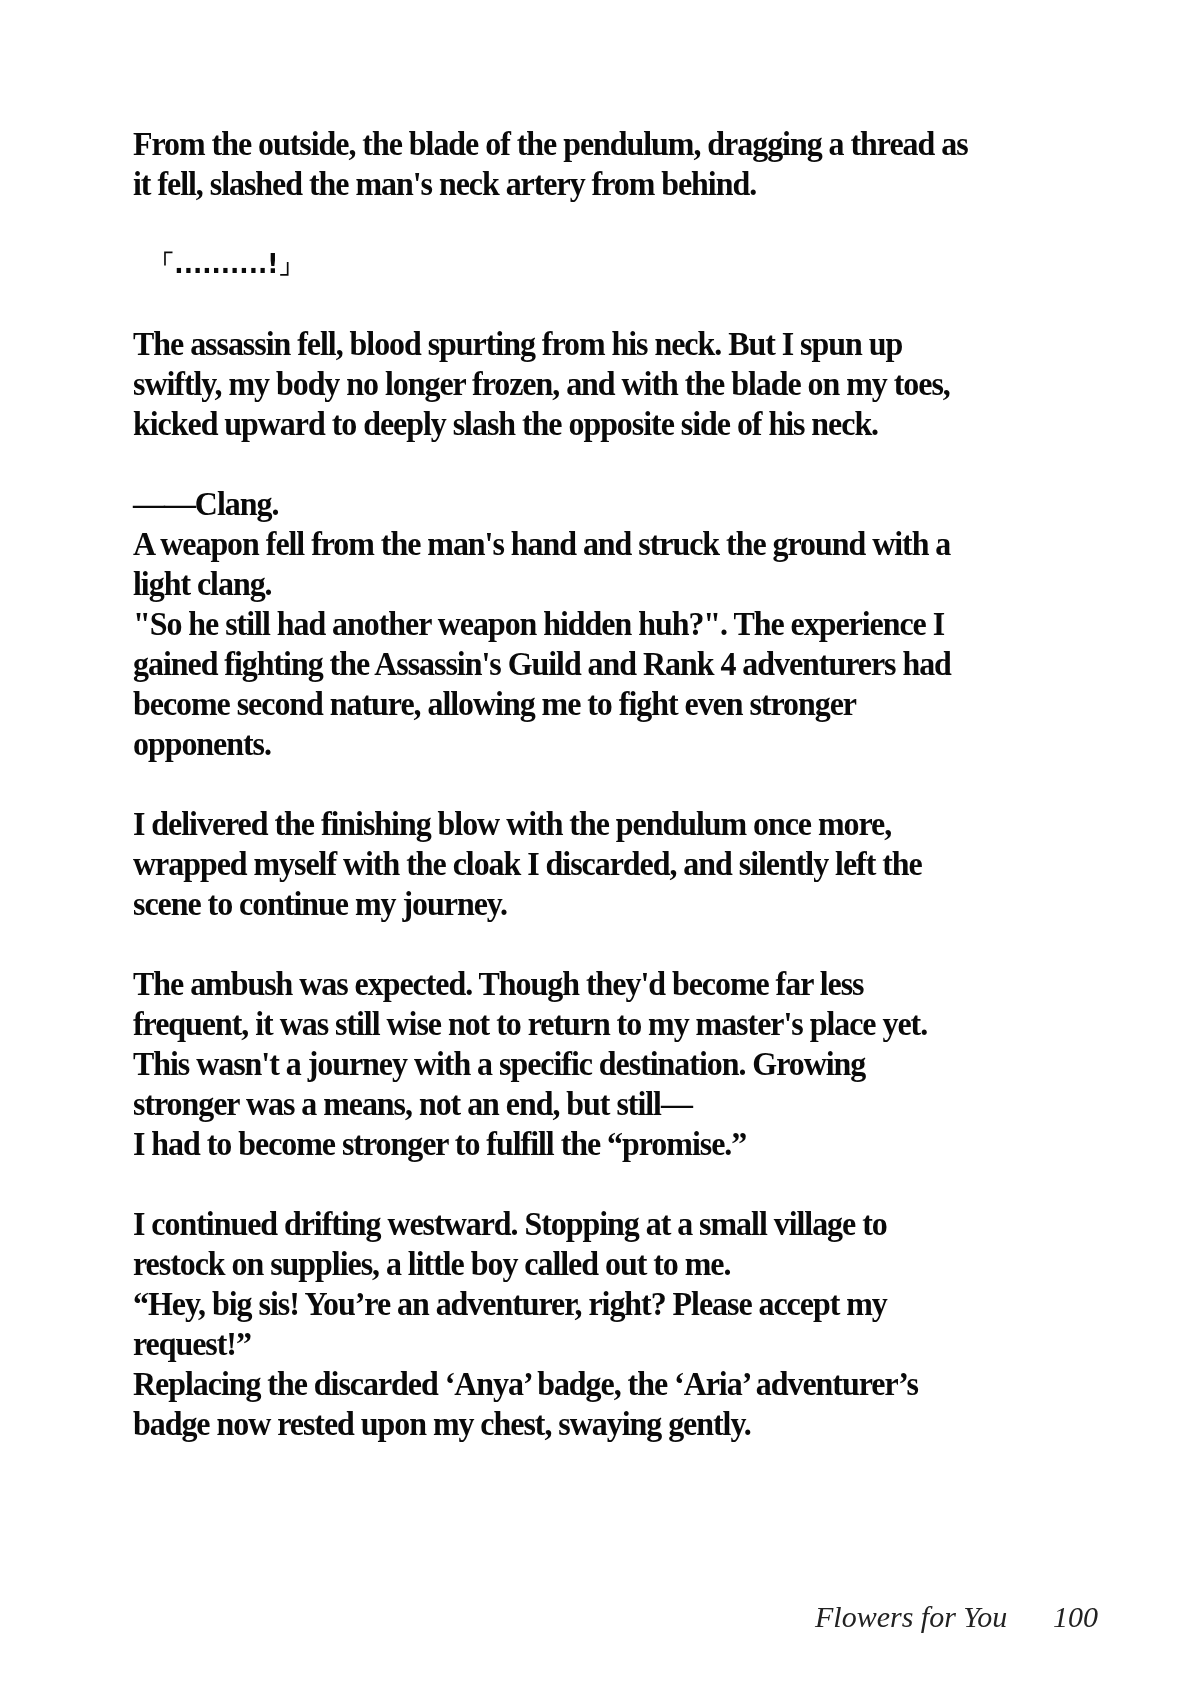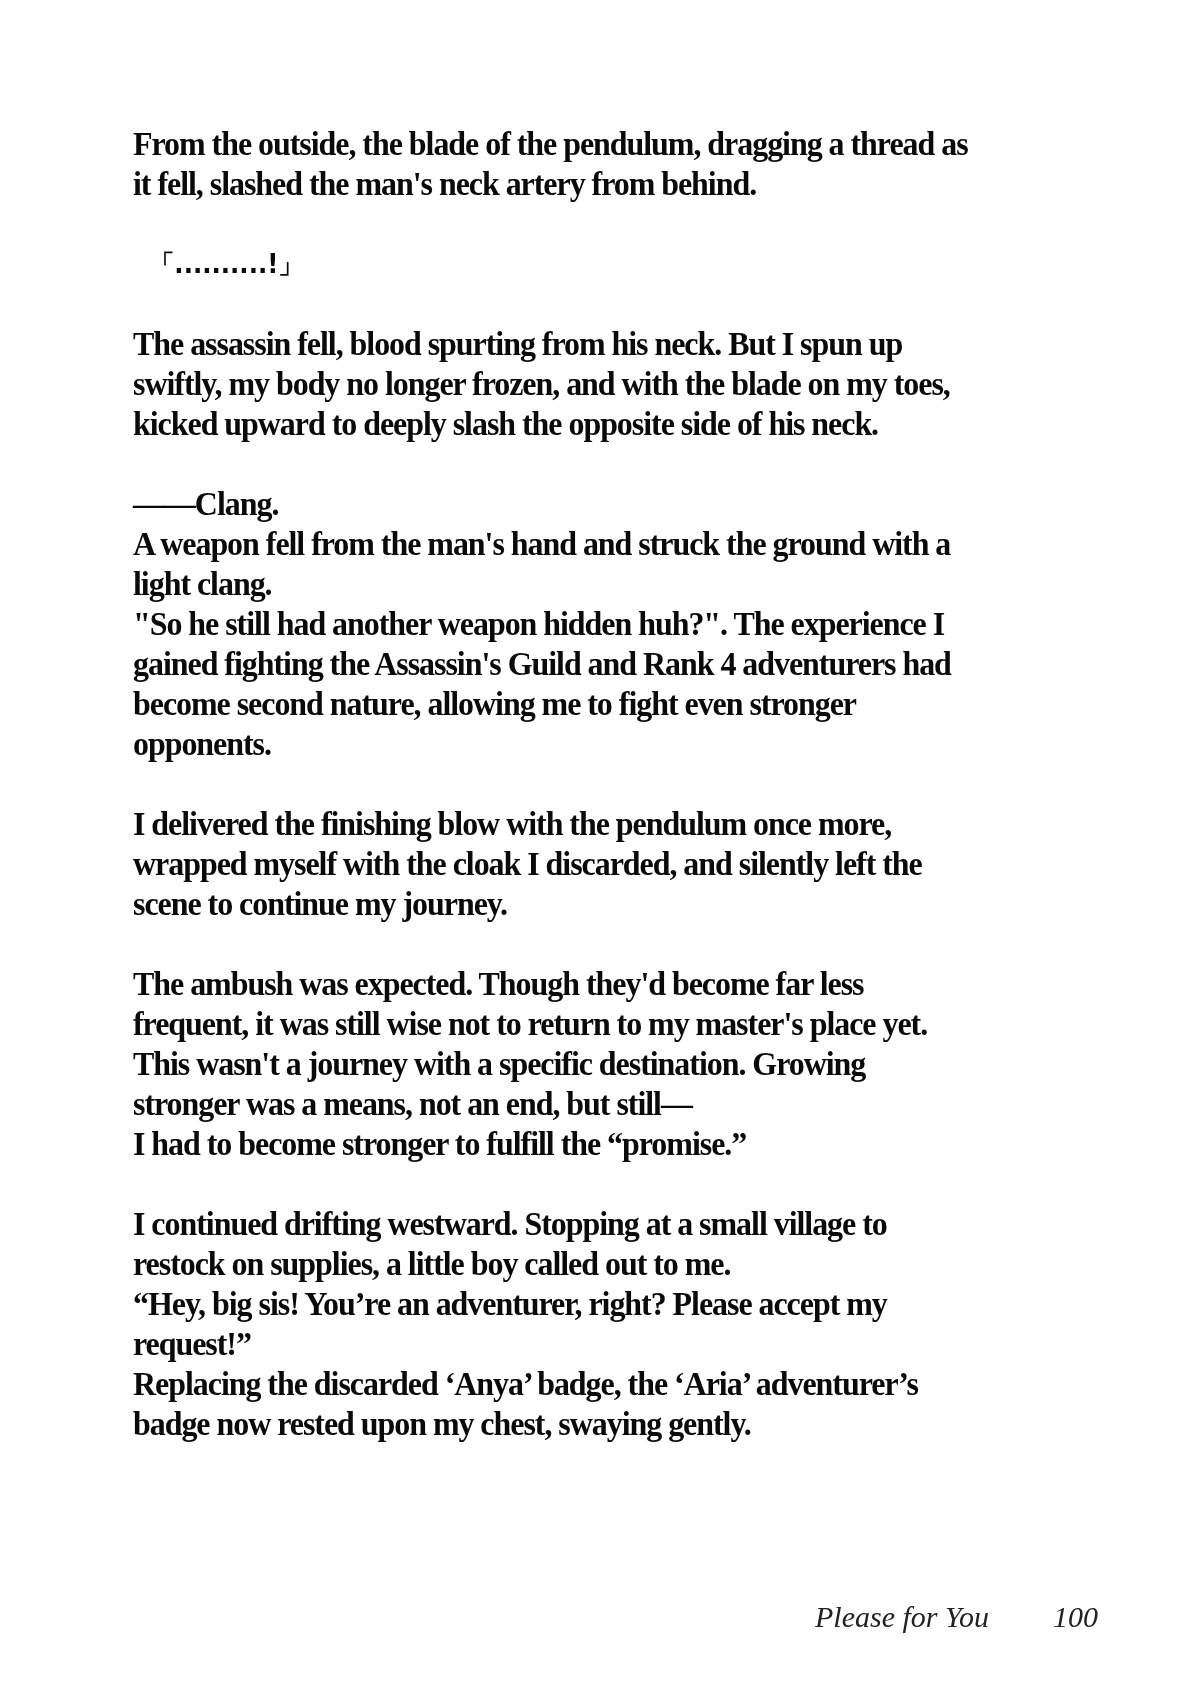--- a/index.html
+++ b/index.html
@@ -135,16 +135,16 @@
       <span class="line">restock on supplies, a little boy called out to me.</span>
       <span class="line">“Hey, big sis! You’re an adventurer, right? Please accept my</span>
       <span class="line">request!”</span>
       <span class="line">Replacing the discarded ‘Anya’ badge, the ‘Aria’ adventurer’s</span>
       <span class="line">badge now rested upon my chest, swaying gently.</span>
     </div>
 
   </div>
 
   <div class="footer">
-    <span class="book-title">Please for You</span>
+    <span class="book-title">Flowers for You</span>
     <span class="page-number">100</span>
   </div>
 </div>
 
 </body></html>

